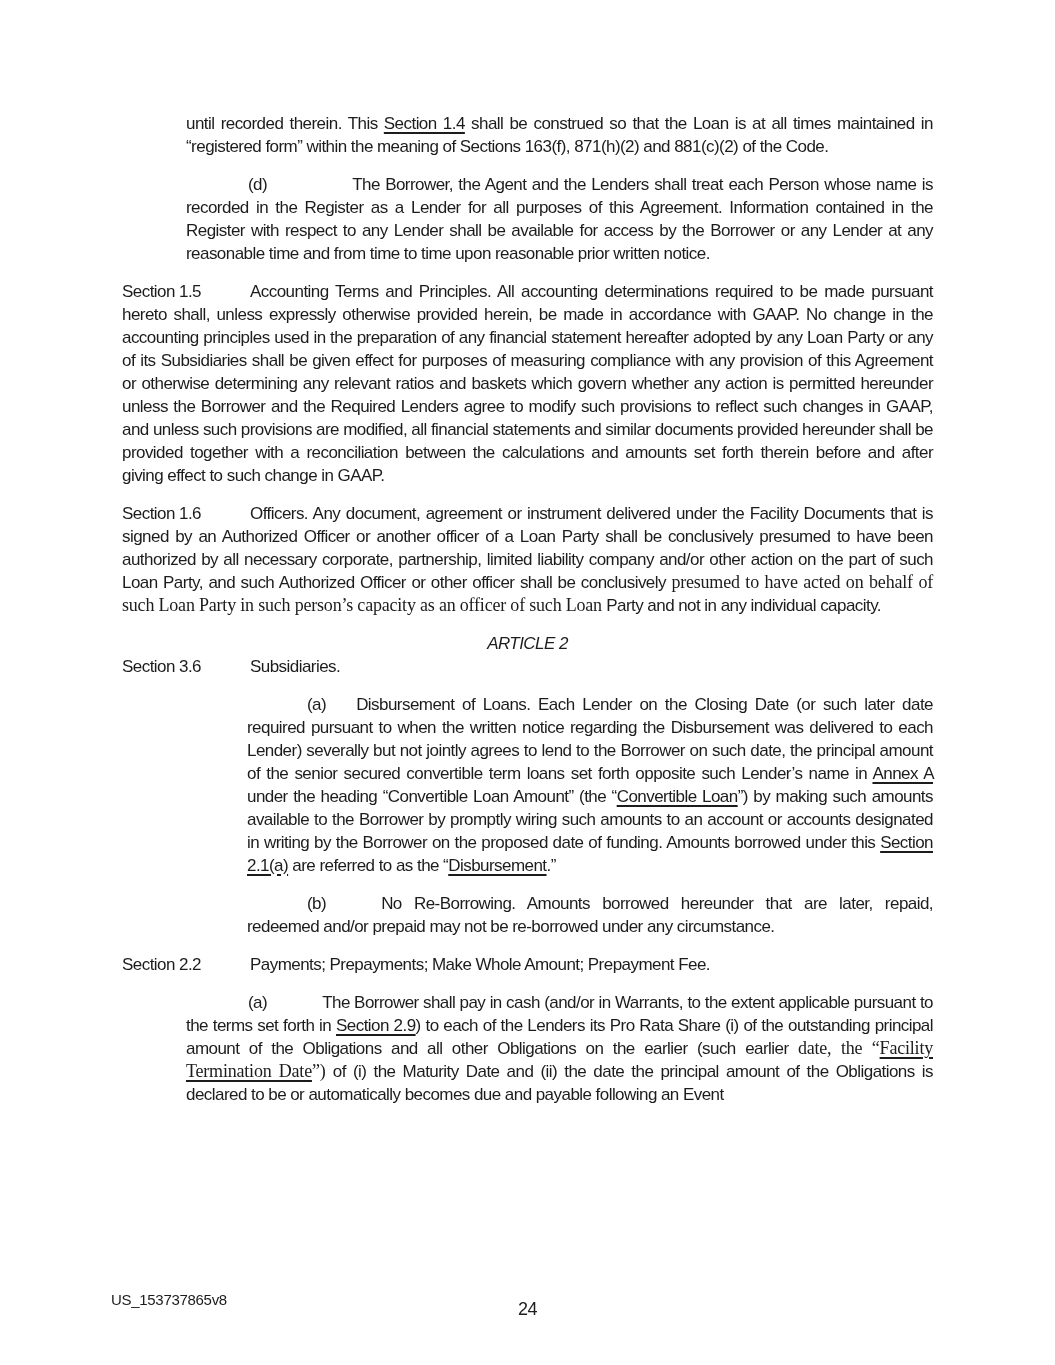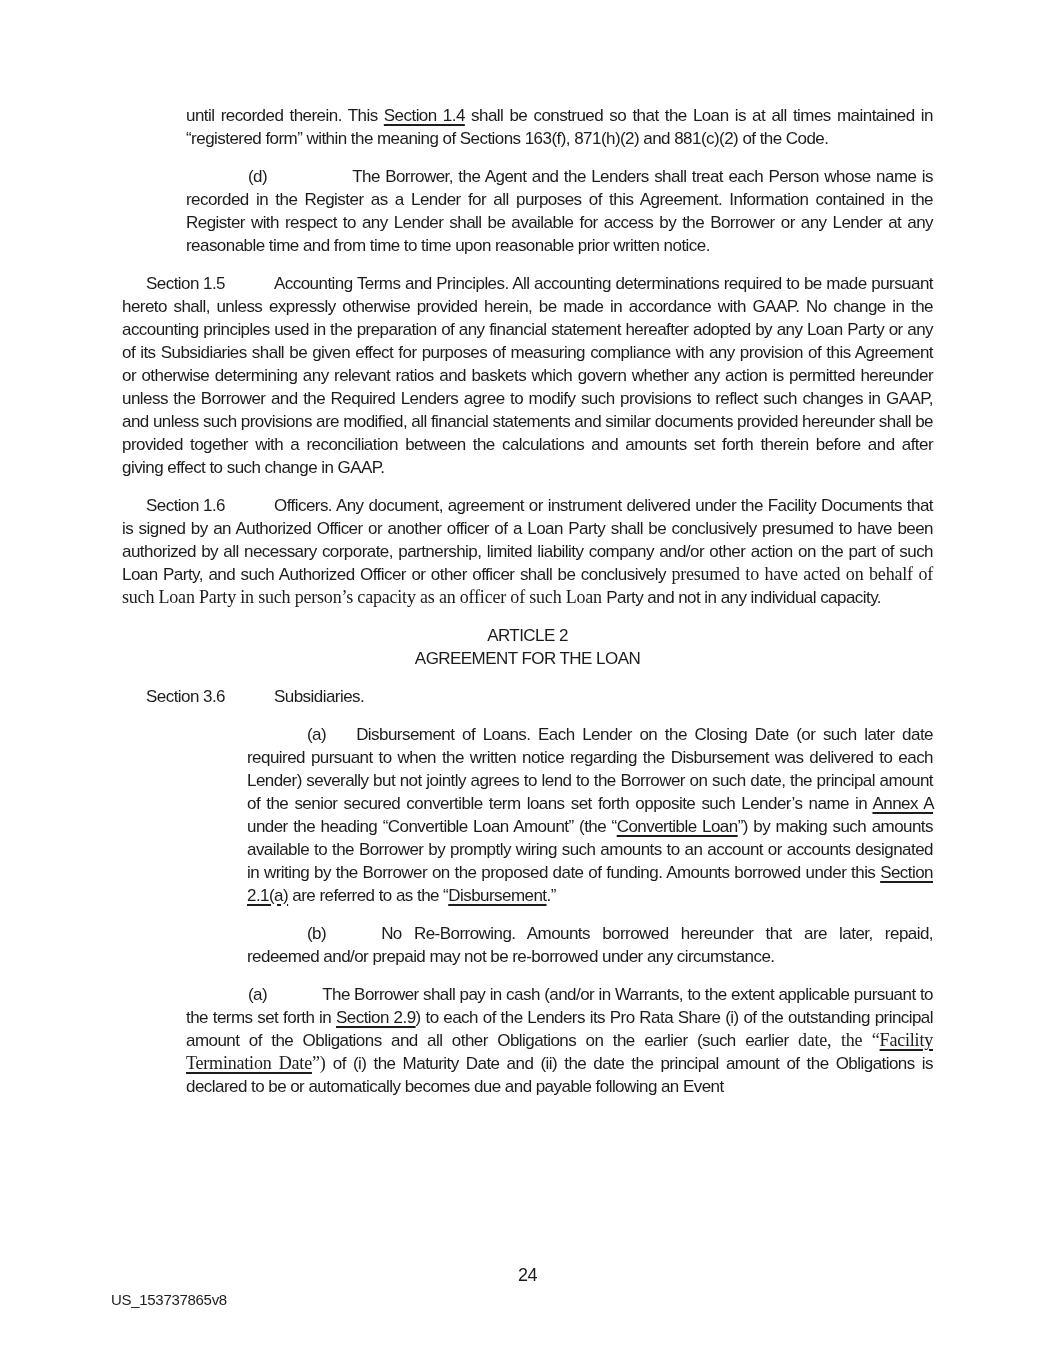--- a/index.html
+++ b/index.html
@@ -11,56 +11,56 @@
     color: #1c1c1c;
     font-family: "Liberation Sans", "DejaVu Sans", sans-serif;
     font-size: 17px;
     letter-spacing: -0.55px;
     line-height: 23px;
     overflow: hidden;
     box-sizing: border-box;
   }
   .doc {
     position: absolute;
-    top: 104px;
+    top: 112px;
     left: 122px;
     width: 811px;
   }
   .doc p {
     margin: 0 0 15px 0;
     text-align: justify;
   }
   
   .k-cont1, .k-sub1, .k-sub1b { margin-left: 64px !important; }
   .k-sub2a, .k-sub2b { margin-left: 125px !important; }
   .k-sub1, .k-sub1b { text-indent: 62px; }
   .k-sub2a, .k-sub2b { text-indent: 60px; }
   .k-center { text-align: center !important; }
-  .k-center.tight { margin-bottom: 0 !important; }
+  .k-center.tight { margin-bottom: 0 !important; font-style: italic; }
   .k-section { margin-bottom: 15px; }
-  .secnum { display: inline-block; width: 128px; text-indent: 0; margin-left: 24px; }
+  .secnum { display: inline-block; width: 128px; text-indent: 0; }
   .marker { display: inline; }
   .tabgap { display: inline-block; text-indent: 0; }
   .k-sub1  .tabgap { width: 85px; }
   .k-sub2a .tabgap { width: 30px; }
   .k-sub2b .tabgap { width: 55px; }
   .k-sub1b .tabgap { width: 55px; }
   .u {
     text-decoration: underline;
     text-decoration-thickness: 1.5px;
     text-underline-offset: 3px;
   }
   .serif {
     font-family: "Liberation Serif", "DejaVu Serif", serif;
     font-size: 18px;
     letter-spacing: -0.2px;
   }
   .page-number {
     position: absolute;
-    top: 1264px;
+    top: 1298px;
     left: 0;
     width: 1055px;
     text-align: center;
     font-size: 18px;
   }
   .doc-id {
     position: absolute;
     top: 1288px;
     left: 111px;
     font-size: 15px;
@@ -70,21 +70,21 @@
 </head>
 <body>
 
 <div class="page">
   <div class="doc" id="doc">
       <p class="k-cont1"><span>until recorded therein. This </span><span class="u">Section 1.4</span><span> shall be construed so that the Loan is at all times maintained in “registered form” within the meaning of Sections 163(f), 871(h)(2) and 881(c)(2) of the Code.</span></p>
       <p class="k-sub1"><span class="marker">(d)</span><span class="tabgap"></span><span>The Borrower, the Agent and the Lenders shall treat each Person whose name is recorded in the Register as a Lender for all purposes of this Agreement. Information contained in the Register with respect to any Lender shall be available for access by the Borrower or any Lender at any reasonable time and from time to time upon reasonable prior written notice.</span></p>
       <p class="k-section"><span class="secnum">Section 1.5</span><span>Accounting Terms and Principles.  All accounting determinations required to be made pursuant hereto shall, unless expressly otherwise provided herein, be made in accordance with GAAP. No change in the accounting principles used in the preparation of any financial statement hereafter adopted by any Loan Party or any of its Subsidiaries shall be given effect for purposes of measuring compliance with any provision of this Agreement or otherwise determining any relevant ratios and baskets which govern whether any action is permitted hereunder unless the Borrower and the Required Lenders agree to modify such provisions to reflect such changes in GAAP, and unless such provisions are modified, all financial statements and similar documents provided hereunder shall be provided together with a reconciliation between the calculations and amounts set forth therein before and after giving effect to such change in GAAP.</span></p>
       <p class="k-section"><span class="secnum">Section 1.6</span><span>Officers. Any document, agreement or instrument delivered under the Facility Documents that is signed by an Authorized Officer or another officer of a Loan Party shall be conclusively presumed to have been authorized by all necessary corporate, partnership, limited liability company and/or other action on the part of such Loan Party, and such Authorized Officer or other officer shall be conclusively </span><span class="serif">presumed to have acted on behalf of such Loan Party in such person’s capacity as an officer of such Loan </span><span>Party and not in any individual capacity.</span></p>
       <p class="k-center tight"><span>ARTICLE 2</span></p>
-      <p class="k-center"><span>AGREEMENT FOR THE LOAN</span></p>
       <p class="k-section"><span class="secnum">Section 3.6</span><span>Subsidiaries.</span></p>
       <p class="k-sub2a"><span class="marker">(a)</span><span class="tabgap"></span><span>Disbursement of Loans. Each Lender on the Closing Date (or such later date required pursuant to when the written notice regarding the Disbursement was delivered to each Lender) severally but not jointly agrees to lend to the Borrower on such date, the principal amount of the senior secured convertible term loans set forth opposite such Lender’s name in </span><span class="u">Annex A</span><span> under the heading “Convertible Loan Amount” (the “</span><span class="u">Convertible Loan</span><span>”) by making such amounts available to the Borrower by promptly wiring such amounts to an account or accounts designated in writing by the Borrower on the proposed date of funding. Amounts borrowed under this </span><span class="u">Section 2.1(a)</span><span> are referred to as the “</span><span class="u">Disbursement</span><span>.”</span></p>
       <p class="k-sub2b"><span class="marker">(b)</span><span class="tabgap"></span><span>No Re-Borrowing. Amounts borrowed hereunder that are later, repaid, redeemed and/or prepaid may not be re-borrowed under any circumstance.</span></p>
+      <p class="k-section"><span class="secnum">Section 2.2</span><span>Payments; Prepayments; Make Whole Amount; Prepayment Fee.</span></p>
       <p class="k-sub1b"><span class="marker">(a)</span><span class="tabgap"></span><span>The Borrower shall pay in cash (and/or in Warrants, to the extent applicable pursuant to the terms set forth in </span><span class="u">Section 2.9</span><span>) to each of the Lenders its Pro Rata Share (i) of the outstanding principal amount of the Obligations and all other Obligations on the earlier (such earlier </span><span class="serif">date, the “</span><span class="u serif">Facility Termination Date</span><span class="serif">”) </span><span>of (i) the Maturity Date and (ii) the date the principal amount of the Obligations is declared to be or automatically becomes due and payable following an Event</span></p>
     </div>
   <div class="page-number">24</div>
   <div class="doc-id">US_153737865v8</div>
 </div>
 
 </body></html>

